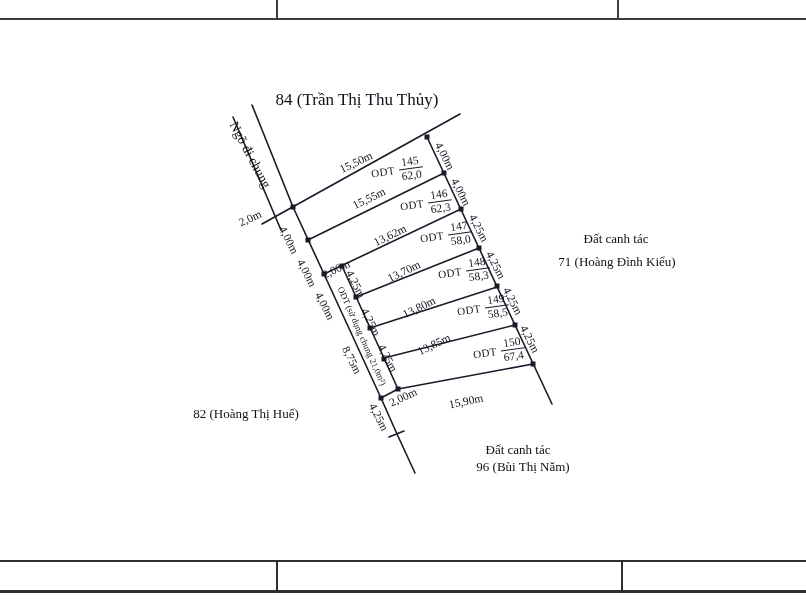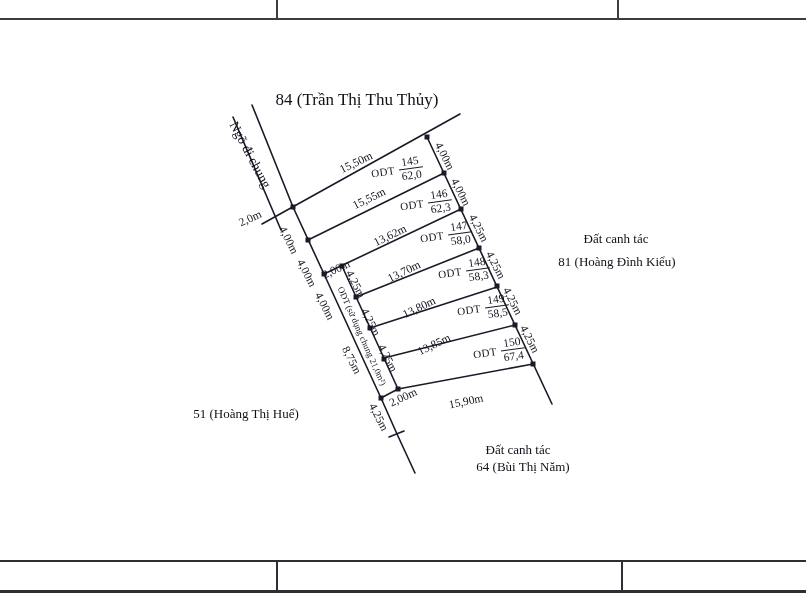--- a/index.html
+++ b/index.html
@@ -82,24 +82,24 @@
       <rect class="mdot" x="339.5" y="263.5" width="5" height="5"></rect>
       <rect class="mdot" x="353.5" y="294.5" width="5" height="5"></rect>
       <rect class="mdot" x="367.5" y="325.5" width="5" height="5"></rect>
       <rect class="mdot" x="381.5" y="356.5" width="5" height="5"></rect>
       <rect class="mdot" x="395.5" y="386.5" width="5" height="5"></rect>
     </g>
   </svg>
 
   <div class="lbl title" style="left:357px;top:100px;">84 (Trần Thị Thu Thủy)</div>
   <div class="lbl nb" style="left:616px;top:239px;">Đất canh tác</div>
-  <div class="lbl nb" style="left:617px;top:262px;">81 (Hoàng Đình Kiểu)</div>
-  <div class="lbl nb" style="left:246px;top:414px;">51 (Hoàng Thị Huế)</div>
+  <div class="lbl nb" style="left:617px;top:262px;">71 (Hoàng Đình Kiểu)</div>
+  <div class="lbl nb" style="left:246px;top:414px;">82 (Hoàng Thị Huế)</div>
   <div class="lbl nb" style="left:518px;top:450px;">Đất canh tác</div>
-  <div class="lbl nb" style="left:523px;top:467px;">64 (Bùi Thị Năm)</div>
+  <div class="lbl nb" style="left:523px;top:467px;">96 (Bùi Thị Năm)</div>
 
   <div class="lbl roadname rot-road" style="left:250px;top:155px;">Ngõ đi chung</div>
   <div class="lbl dim rot-s" style="left:250px;top:218px;">2,0m</div>
 
   <div class="lbl dim rot-u" style="left:356px;top:162px;">15,50m</div>
   <div class="lbl dim rot-u" style="left:369px;top:198px;">15,55m</div>
   <div class="lbl dim rot-u" style="left:390px;top:235px;">13,62m</div>
   <div class="lbl dim rot-u" style="left:404px;top:271px;">13,70m</div>
   <div class="lbl dim rot-u" style="left:419px;top:307px;">13,80m</div>
   <div class="lbl dim rot-u" style="left:434px;top:344px;">13,85m</div>

